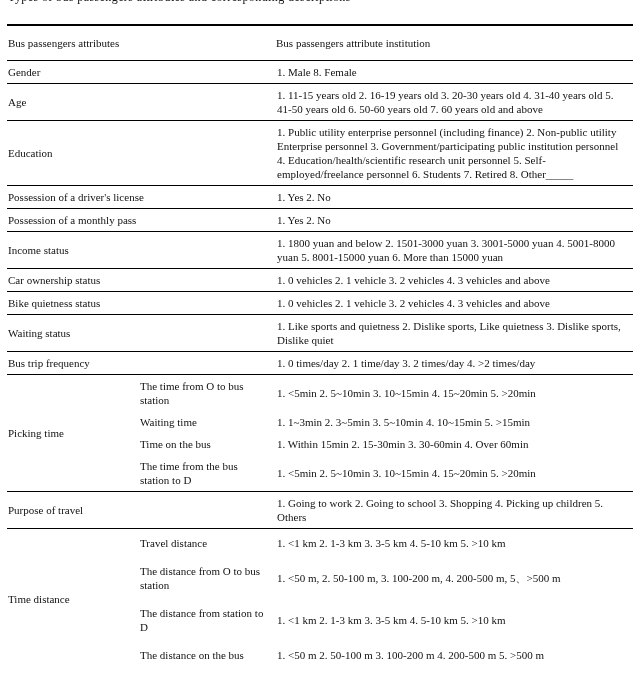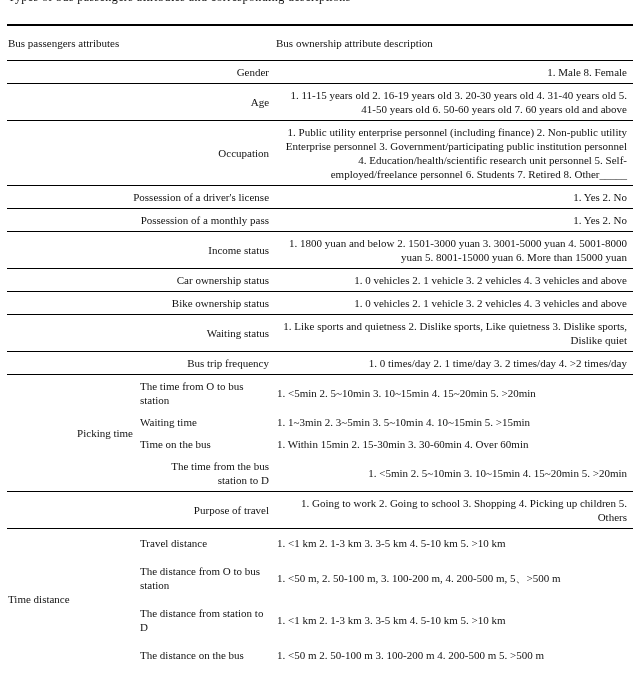--- a/index.html
+++ b/index.html
@@ -42,74 +42,74 @@
     border-bottom: 1.2px solid #000;
     vertical-align: middle;
     margin-top: 35px;
   }
   td {
     font-size: 11px;
     line-height: 14px;
     padding: 4px 6px 4px 1px;
     vertical-align: middle;
   }
-  td.bb { border-bottom: 0.8px solid #000; text-align: right; }
+  td.bb { border-bottom: 0.8px solid #000; }
   tr.pad-lg td { padding-top: 7px; padding-bottom: 7px; }
   td.desc { padding-left: 2px; }
 </style>
 </head>
 <body>
 
 <div class="caption-clip">
   <span>Types of bus passengers attributes and corresponding descriptions</span>
 </div>
 
 <table>
   <colgroup>
       <col class="c1">
       <col class="c2">
       <col class="c3">
     </colgroup>
   <thead>
     <tr>
       <th colspan="2">Bus passengers attributes</th>
-      <th>Bus ownership attribute description</th>
+      <th>Bus passengers attribute institution</th>
     </tr>
   </thead>
   <tbody>
     <tr>
       <td colspan="2" class="bb">Gender</td>
       <td class="bb desc">1. Male 8. Female</td>
     </tr>
     <tr>
       <td colspan="2" class="bb">Age</td>
       <td class="bb desc">1. 11-15 years old 2. 16-19 years old 3. 20-30 years old 4. 31-40 years old 5. 41-50 years old 6. 50-60 years old 7. 60 years old and above</td>
     </tr>
     <tr>
-      <td colspan="2" class="bb">Occupation</td>
+      <td colspan="2" class="bb">Education</td>
       <td class="bb desc">1. Public utility enterprise personnel (including finance) 2. Non-public utility Enterprise personnel 3. Government/participating public institution personnel 4. Education/health/scientific research unit personnel 5. Self-employed/freelance personnel 6. Students 7. Retired 8. Other_____</td>
     </tr>
     <tr>
       <td colspan="2" class="bb">Possession of a driver's license</td>
       <td class="bb desc">1. Yes 2. No</td>
     </tr>
     <tr>
       <td colspan="2" class="bb">Possession of a monthly pass</td>
       <td class="bb desc">1. Yes 2. No</td>
     </tr>
     <tr>
       <td colspan="2" class="bb">Income status</td>
       <td class="bb desc">1. 1800 yuan and below 2. 1501-3000 yuan 3. 3001-5000 yuan 4. 5001-8000 yuan 5. 8001-15000 yuan 6. More than 15000 yuan</td>
     </tr>
     <tr>
       <td colspan="2" class="bb">Car ownership status</td>
       <td class="bb desc">1. 0 vehicles 2. 1 vehicle 3. 2 vehicles 4. 3 vehicles and above</td>
     </tr>
     <tr>
-      <td colspan="2" class="bb">Bike ownership status</td>
+      <td colspan="2" class="bb">Bike quietness status</td>
       <td class="bb desc">1. 0 vehicles 2. 1 vehicle 3. 2 vehicles 4. 3 vehicles and above</td>
     </tr>
     <tr>
       <td colspan="2" class="bb">Waiting status</td>
       <td class="bb desc">1. Like sports and quietness 2. Dislike sports, Like quietness 3. Dislike sports, Dislike quiet</td>
     </tr>
     <tr>
       <td colspan="2" class="bb">Bus trip frequency</td>
       <td class="bb desc">1. 0 times/day 2. 1 time/day 3. 2 times/day 4. &gt;2 times/day</td>
     </tr>

